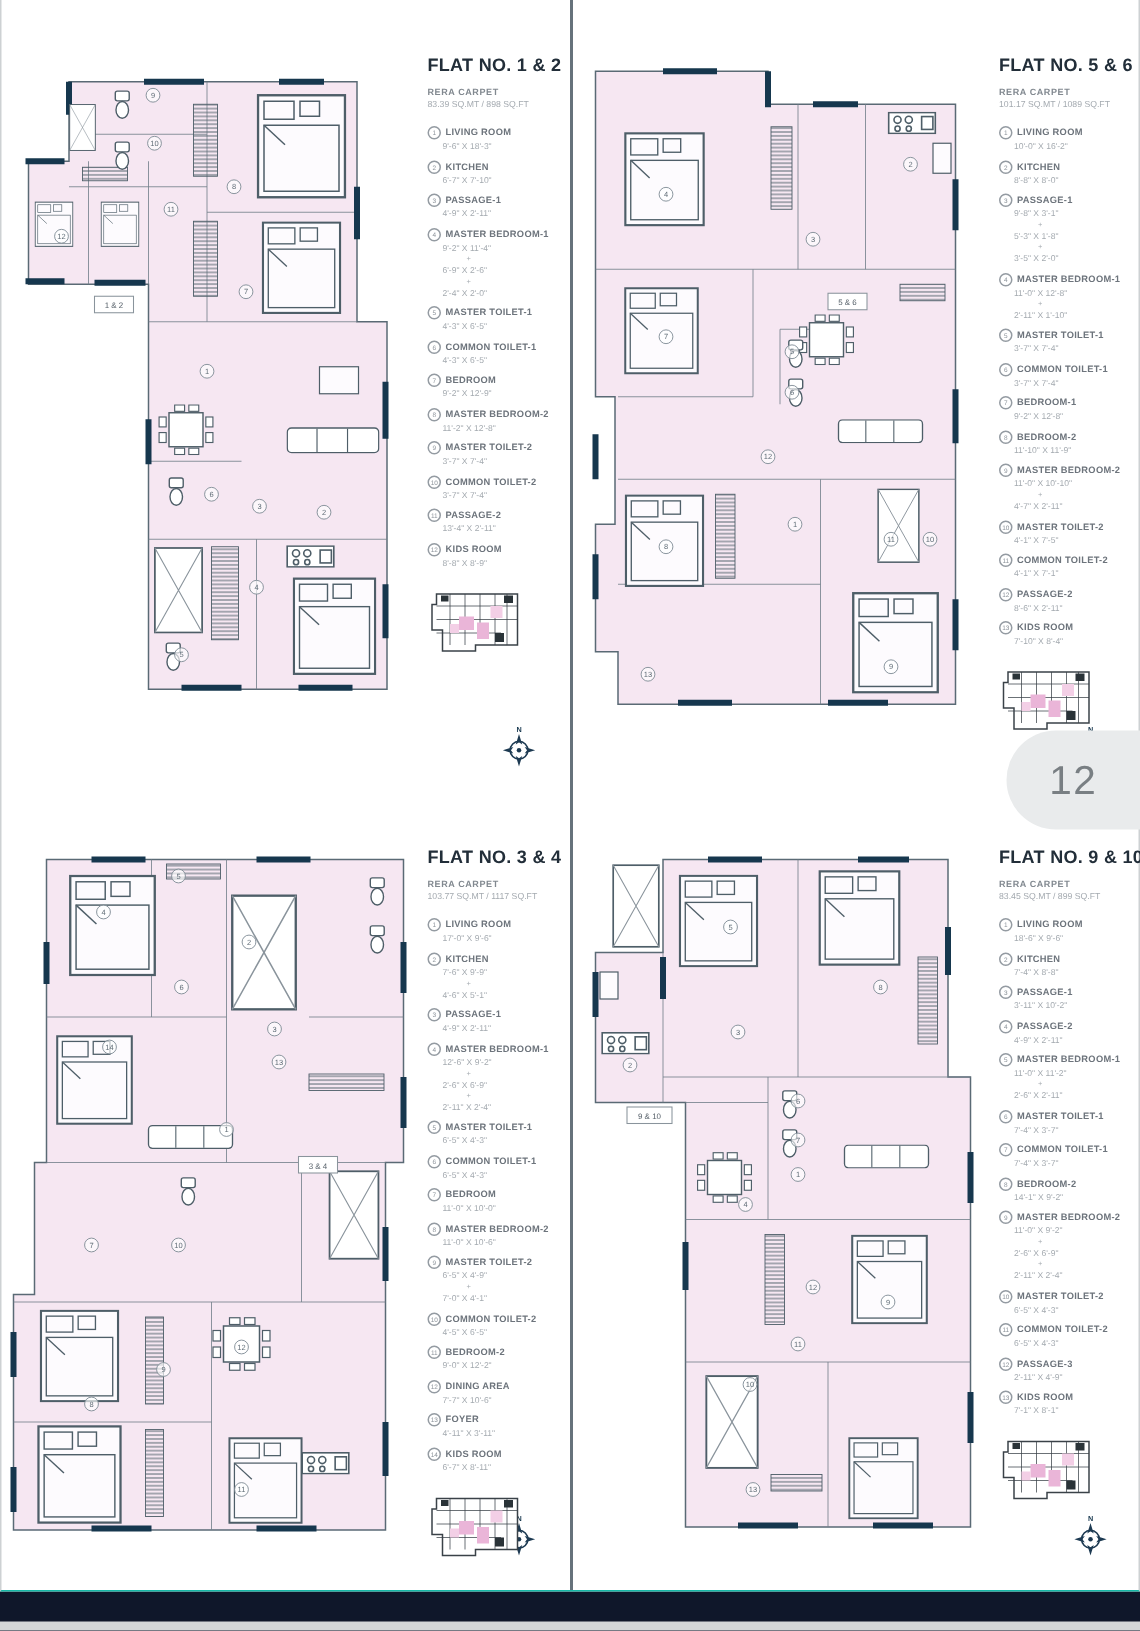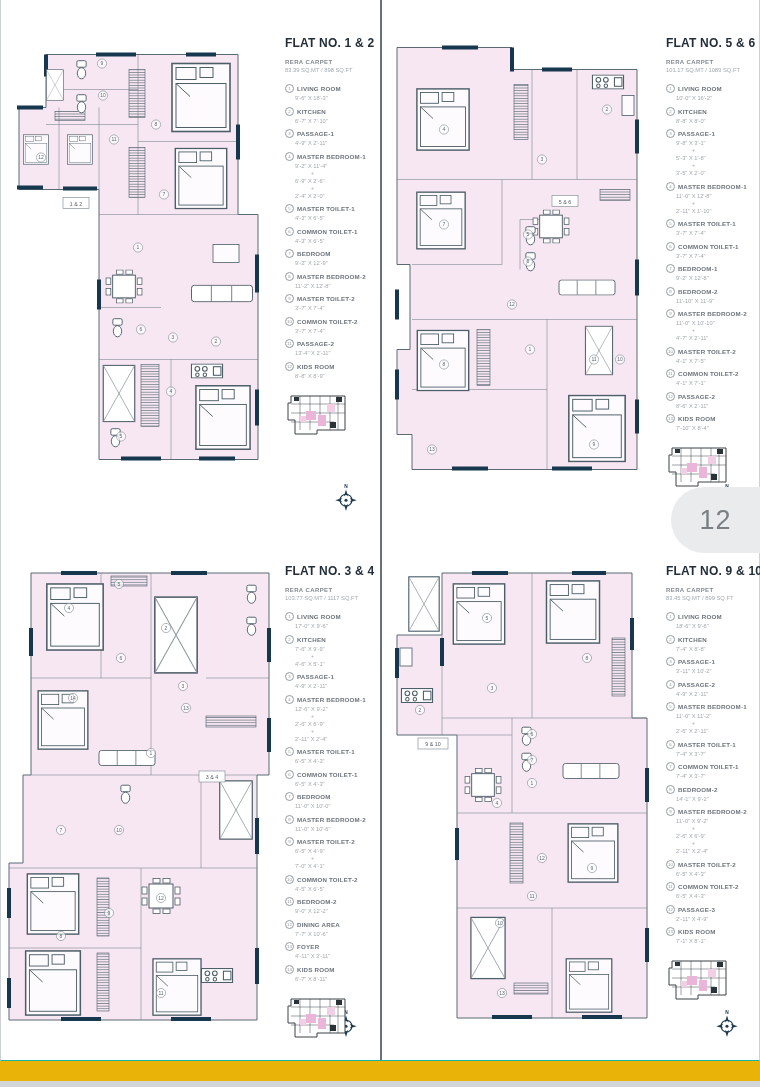--- a/index.html
+++ b/index.html
@@ -1,16 +1,16 @@
 <!DOCTYPE html>
 <html><head>
 <meta charset="utf-8">
 <style>
   html,body{margin:0;padding:0}
-  .viewer{position:relative;width:760px;height:1087px;background:#eab308;overflow:hidden;
+  .viewer{position:relative;width:760px;height:1087px;background:#0f172a;overflow:hidden;
           font-family:"Liberation Sans",sans-serif}
   .page{position:absolute;left:0;width:760px;background:#fff;border-left:1px solid #cdd1d3;
         border-right:1px solid #cdd1d3;box-sizing:border-box}
   .page-top{top:0;height:537px}
   .page-bottom{top:528px;height:533px;border-bottom:1px solid #14b8a6}
   .page-gap{position:absolute;top:537px;left:0;width:760px;height:11px;background:#e0e2e4;
             border-top:1px solid #bfc3c5;border-bottom:1px solid #bfc3c5;box-sizing:border-box}
   .bottom-strip{position:absolute;top:1081px;left:0;width:760px;height:6px;background:#d3d6d8}
   .vdiv{position:absolute;left:379px;top:0;width:2px;height:100%;background:#66727b}
   .panel{position:absolute;top:0;height:100%;width:379px}

